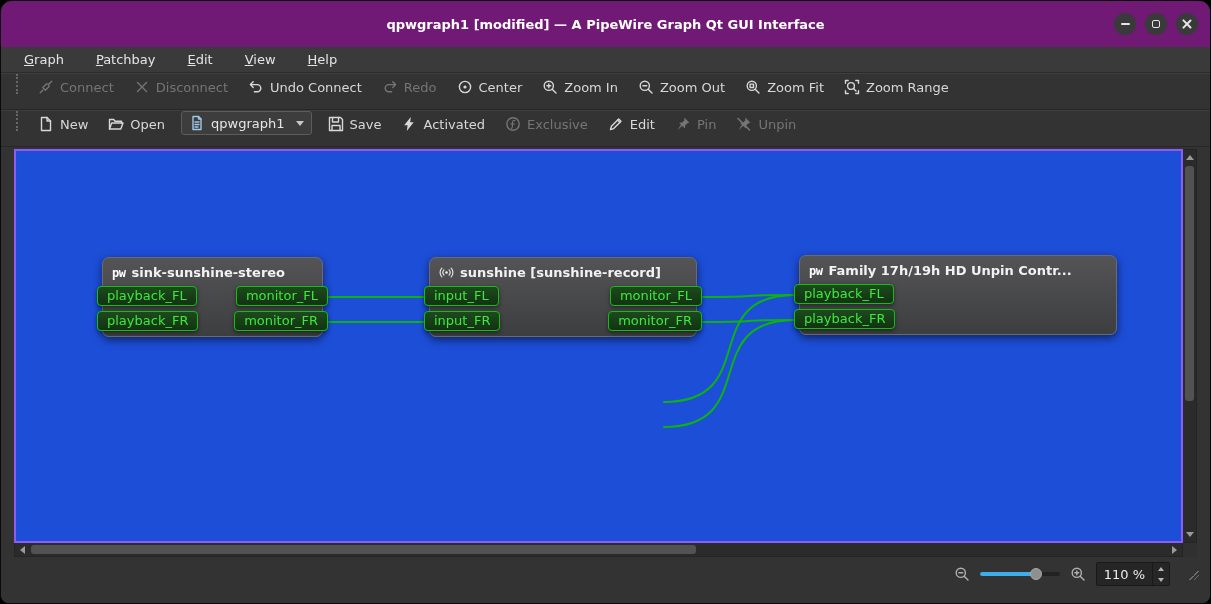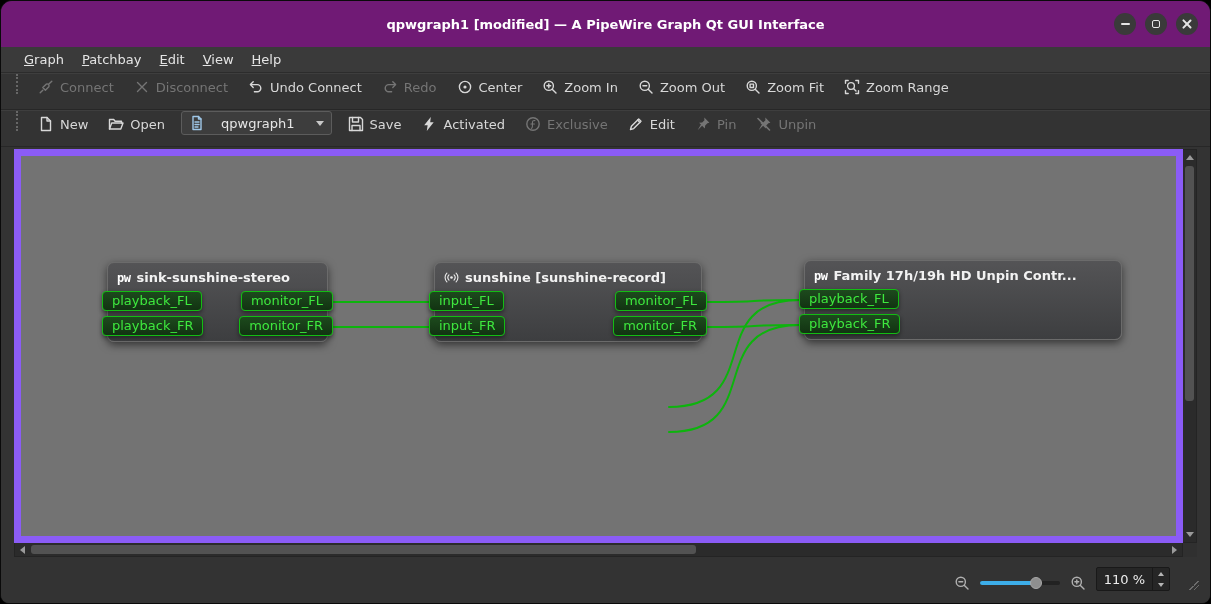--- a/index.html
+++ b/index.html
@@ -16,37 +16,37 @@
   .titlebar .title{position:absolute;left:50%;transform:translateX(-50%);font-weight:bold;color:#fff;white-space:nowrap;}
   .win-controls{position:absolute;right:12px;top:0;height:100%;display:flex;align-items:center;gap:9px;}
   .win-btn{width:22px;height:22px;border-radius:50%;background:#3a3a3a;display:flex;align-items:center;justify-content:center;position:relative;}
   .g-min{width:9px;height:2px;background:#e6e6e6;display:block;border-radius:1px;}
   .g-max{width:8px;height:8px;border:1.5px solid #e6e6e6;border-radius:2px;display:block;}
   .g-close{width:10px;height:10px;position:relative;display:block;}
   .g-close::before,.g-close::after{content:"";position:absolute;left:4px;top:-1px;width:1.8px;height:12px;background:#e6e6e6;border-radius:1px;}
   .g-close::before{transform:rotate(45deg);} .g-close::after{transform:rotate(-45deg);}
 
   
-  .menubar{height:26px;background:#3a3a3a;display:flex;align-items:center;padding-left:14px;gap:0;border-bottom:1px solid #2c2c2c;flex:none;}
+  .menubar{height:26px;background:#3a3a3a;display:flex;align-items:center;padding-left:14px;gap:14px;border-bottom:1px solid #2c2c2c;flex:none;}
   .menu-item{padding:3px 9px;border-radius:3px;color:#e4e4e4;}
 
   
   .toolbar{height:37px;background:#333;display:flex;align-items:flex-start;padding:0 11px;gap:2px;border-top:1px solid #3e3e3e;border-bottom:1px solid #272727;flex:none;}
   .tb-handle{width:0;height:20px;border-left:2px dotted #676767;margin:0 9px 0 4px;}
   .tb-btn{display:flex;align-items:center;gap:6px;padding:5px 9px;border-radius:3px;color:var(--fg);white-space:nowrap;}
   .tb-btn.disabled{color:var(--fg-dis);}
   .tb-icon{display:flex;align-items:center;}
   .tb-icon svg{width:16px;height:16px;display:block;}
-  .tb-combo{display:flex;align-items:center;gap:16px;background:#3d3d3d;border:1px solid #5c5c5c;border-radius:3px;padding:3px 7px;margin:0 5px;color:#e6e6e6;white-space:nowrap;}
+  .tb-combo{display:flex;align-items:center;gap:6px;background:#3d3d3d;border:1px solid #5c5c5c;border-radius:3px;padding:3px 7px;margin:0 5px;color:#e6e6e6;white-space:nowrap;}
   .combo-file{color:#9fc7e8;}
   .combo-arrow{width:0;height:0;border:4px solid transparent;border-top:5px solid #c8c8c8;margin:5px 0 0 5px;}
 
   
   .canvas-wrap{flex:1;display:grid;grid-template-columns:1fr 14px;grid-template-rows:1fr 14px;padding:2px 13px 0 13px;background:#333;min-height:0;}
-  .canvas{grid-area:1/1;position:relative;overflow:hidden;background:#737373;border:7px solid #8b5cf6;}
+  .canvas{grid-area:1/1;position:relative;overflow:hidden;background:#1d4ed8;border:2px solid #8b5cf6;}
   #wires{position:absolute;left:0;top:0;}
   .wire{stroke:var(--wire);stroke-width:2;fill:none;stroke-linecap:round;}
 
   .gnode{position:absolute;border-radius:7px;background:linear-gradient(#545456,#3d3e40);border:1px solid #6b6b6b;box-shadow:0 3px 8px rgba(0,0,0,.55);z-index:1;}
   .gnode-head{display:flex;align-items:center;gap:6px;padding:7px 9px 6px 9px;}
   .gnode-title{font-weight:bold;color:#f2f2f2;white-space:nowrap;overflow:hidden;text-overflow:ellipsis;}
   .gnode-icon{display:flex;align-items:center;color:#eaeaea;}
   .gnode-icon svg{width:15px;height:15px;display:block;}
   .gnode-icon.pw{font-family:"DejaVu Sans Mono","Liberation Mono",monospace;font-weight:bold;font-size:12px;color:#fff;letter-spacing:-0.5px;}
   .port-row{display:flex;justify-content:space-between;padding:0 6px;margin-bottom:5px;}
@@ -60,21 +60,21 @@
   .corner{grid-area:2/2;background:#303030;}
   .sb-arrow{position:absolute;width:0;height:0;border:4px solid transparent;}
   .vscroll .up{top:5px;left:3px;border-bottom:5px solid #9a9a9a;border-top:none;}
   .vscroll .down{bottom:5px;left:3px;border-top:5px solid #9a9a9a;border-bottom:none;}
   .hscroll .left{left:5px;top:3px;border-right:5px solid #9a9a9a;border-left:none;}
   .hscroll .right{right:5px;top:3px;border-left:5px solid #9a9a9a;border-right:none;}
   .vscroll .thumb{position:absolute;left:2px;right:2px;top:16px;height:60%;background:#525252;border-radius:3px;}
   .hscroll .thumb{position:absolute;top:2px;bottom:2px;left:16px;width:57%;background:#525252;border-radius:3px;}
 
   
-  .statusbar{height:34px;background:#333;display:flex;align-items:flex-end;justify-content:flex-end;gap:10px;padding:0 10px 0 12px;flex:none;}
+  .statusbar{height:34px;background:#333;display:flex;align-items:center;justify-content:flex-end;gap:10px;padding:0 10px 0 12px;flex:none;}
   .status-icon{display:flex;align-items:center;color:#b0b0b0;}
   .status-icon svg{width:16px;height:16px;display:block;}
   .zoom-slider{position:relative;width:80px;height:16px;}
   .zoom-track{position:absolute;top:6px;left:0;right:0;height:4px;background:#222;border-radius:2px;}
   .zoom-fill{position:absolute;top:6px;left:0;height:4px;background:var(--accent);border-radius:2px;}
   .zoom-handle{position:absolute;top:2px;width:12px;height:12px;border-radius:6px;background:#8f8f8f;border:1px solid #a8a8a8;transform:translateX(-6px);}
   .spinbox{display:flex;height:24px;background:#262626;border:1px solid #191919;border-radius:2px;align-items:stretch;}
   .spin-value{display:flex;align-items:center;justify-content:flex-end;min-width:46px;padding:0 7px;color:#ededed;}
   .spin-arrows{width:17px;display:flex;flex-direction:column;border-left:1px solid #191919;}
   .spin-cell{flex:1;display:flex;align-items:center;justify-content:center;}

